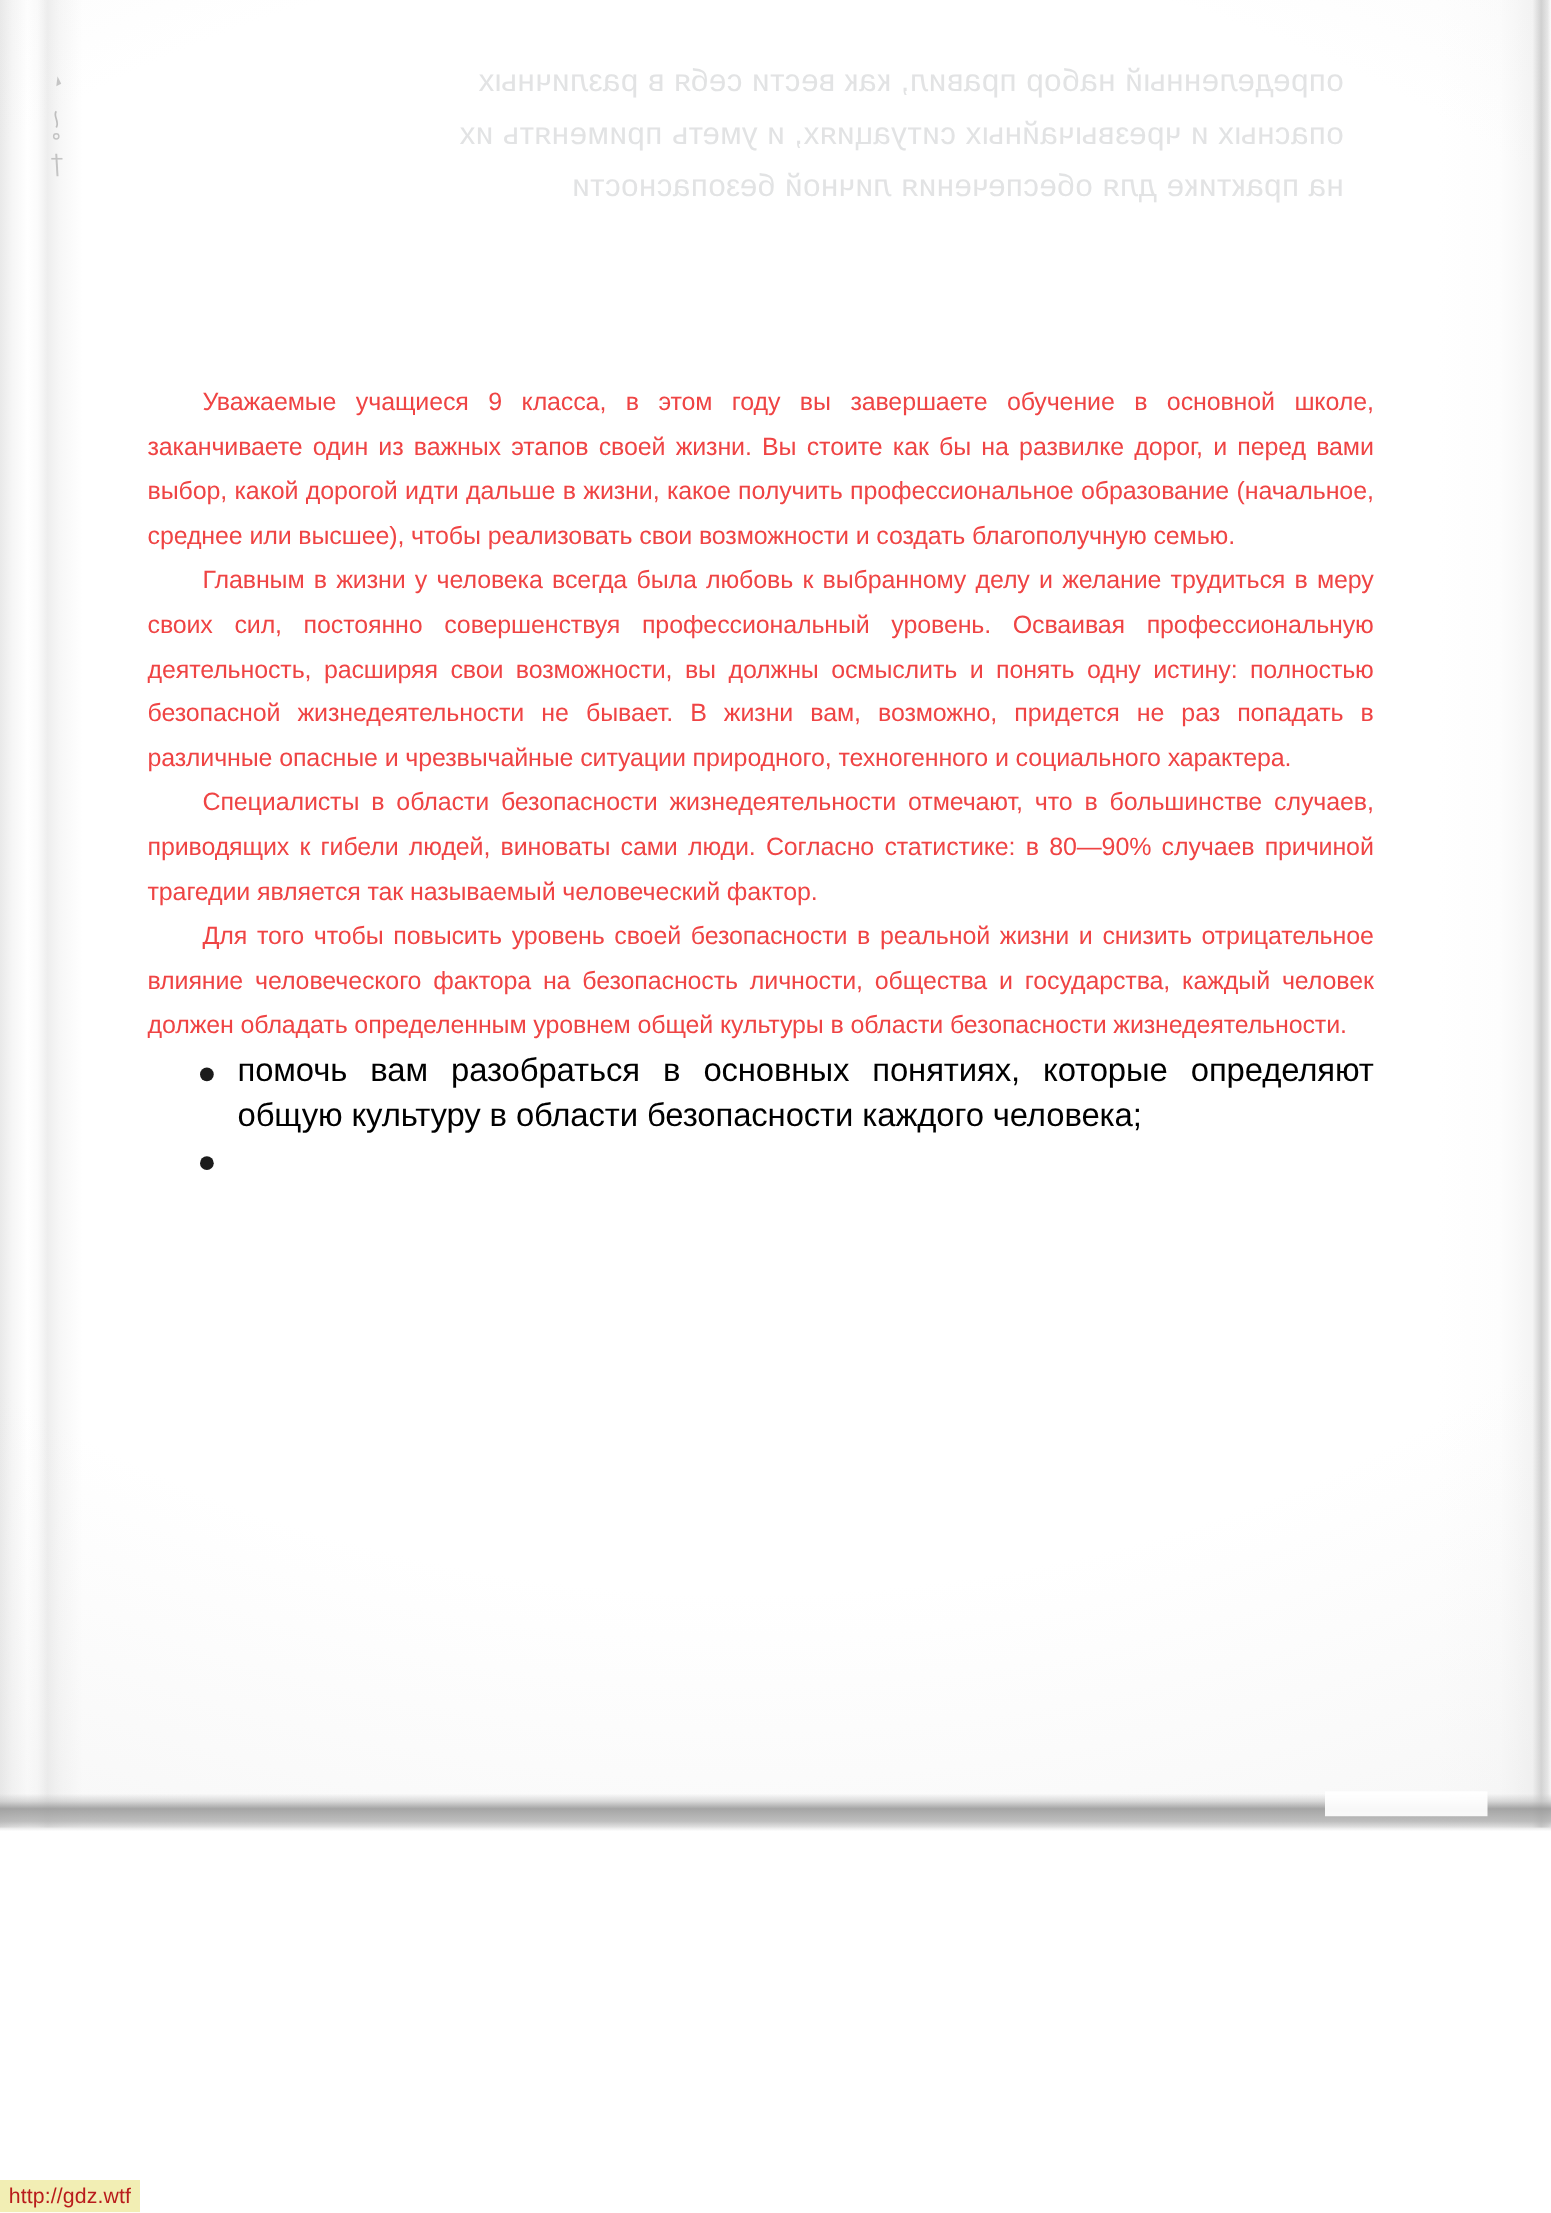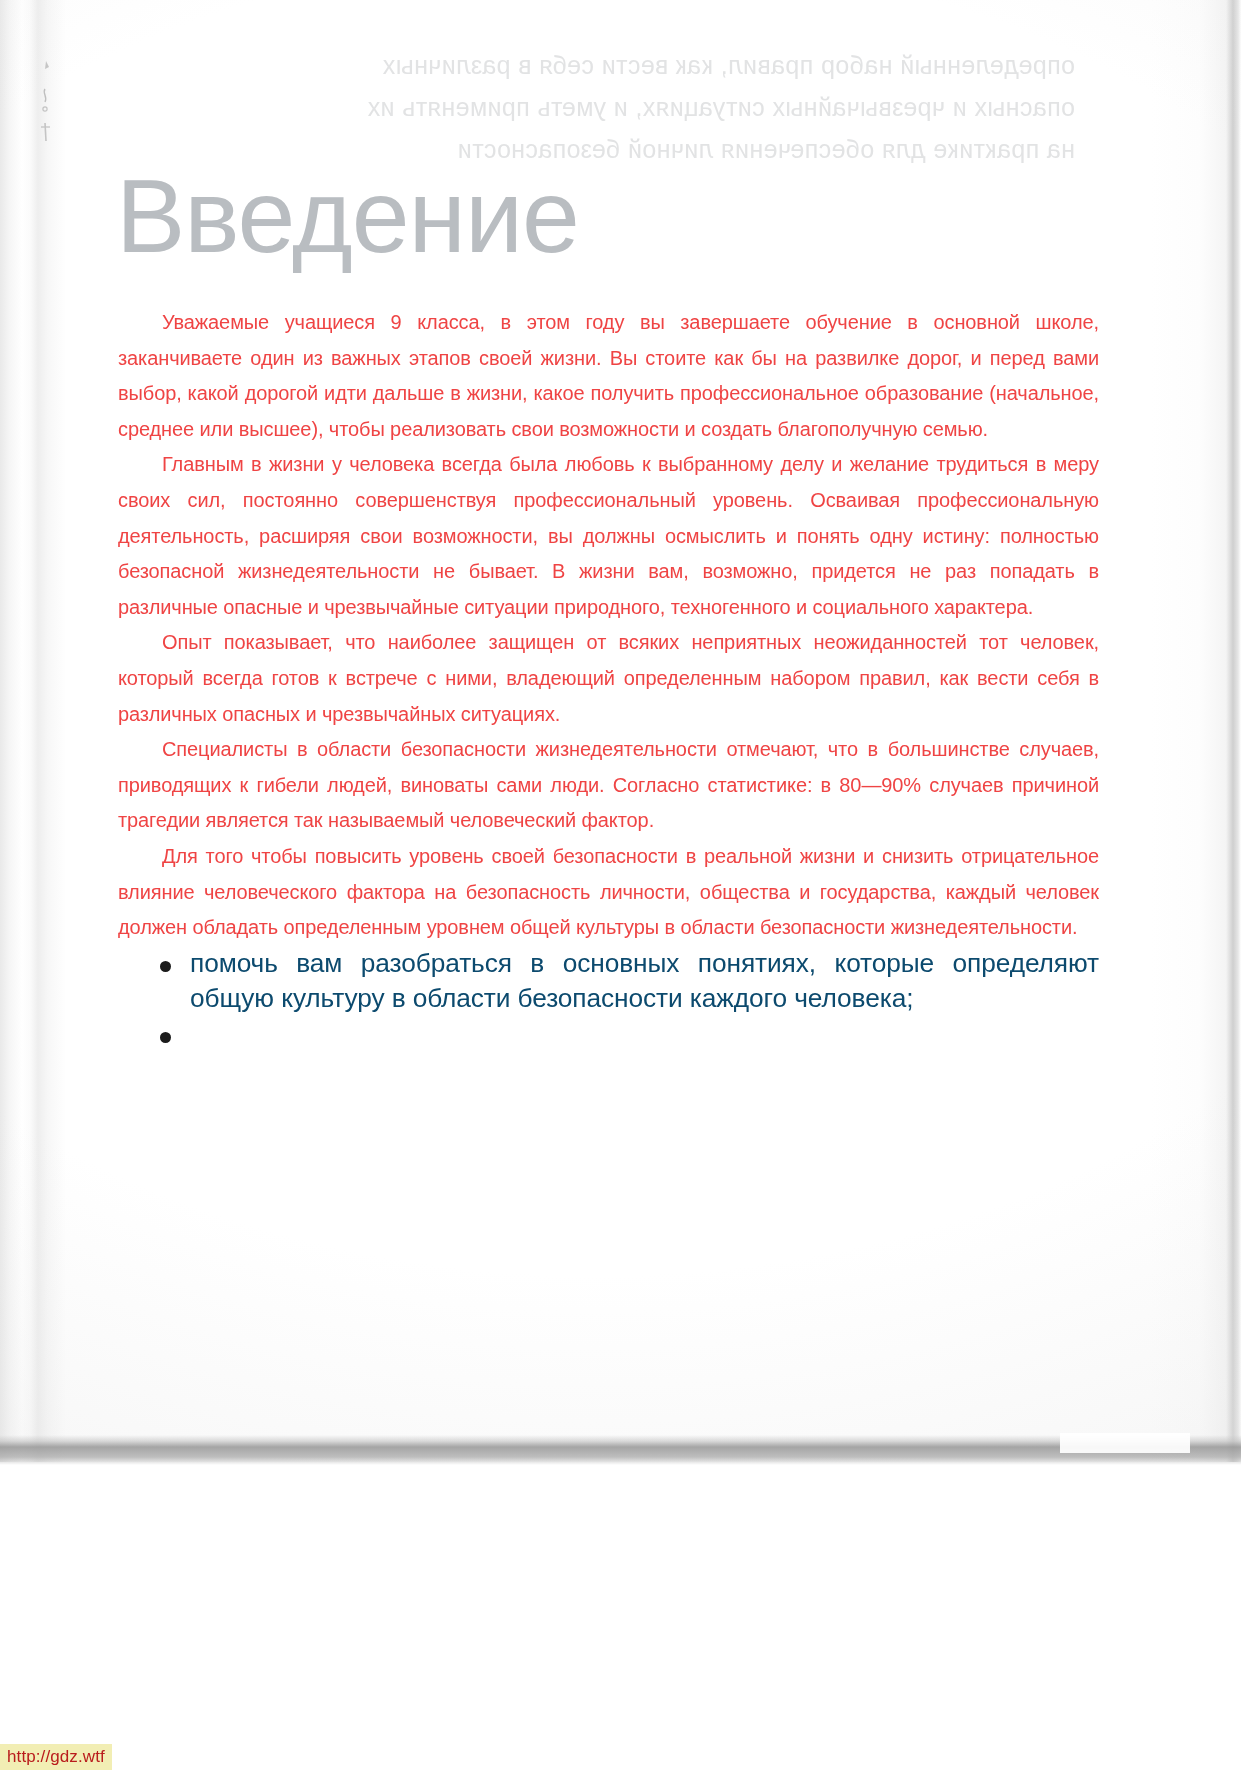--- a/index.html
+++ b/index.html
@@ -158,21 +158,21 @@
     padding: 0;
     list-style: none;
   }
 
   ul.bullets > li {
     position: relative;
     padding-left: 72px;
     text-align: justify;
     font-size: 26.3px;
     line-height: 35.6px;
-    color: #0c4a6e;
+    color: #000000;
     letter-spacing: -0.1px;
   }
 
   ul.bullets > li .dot {
     position: absolute;
     left: 42px;
     top: 15px;
     width: 11px;
     height: 11px;
     border-radius: 50%;
@@ -209,27 +209,25 @@
     <path d="M9 68 L10 86" stroke="#8a8a8a" stroke-width="1.6"></path>
     <path d="M5 72 L14 72" stroke="#8a8a8a" stroke-width="1.3"></path>
   </svg>
 
   <div class="showthrough">
     <div>определенный набор правил, как вести себя в различных</div>
     <div>опасных и чрезвычайных ситуациях, и уметь применять их</div>
     <div>на практике для обеспечения личной безопасности</div>
   </div>
 
-  <h1 class="heading">Введение</h1>
 
   <div class="body-col">
 
     <p>Уважаемые учащиеся 9 класса, в этом году вы завершаете обучение в основной школе, заканчиваете один из важных этапов своей жизни. Вы стоите как бы на развилке дорог, и перед вами выбор, какой дорогой идти дальше в жизни, какое получить профессиональное образование (начальное, среднее или высшее), чтобы реализовать свои возможности и создать благополучную семью.</p>
     <p>Главным в жизни у человека всегда была любовь к выбранному делу и желание трудиться в меру своих сил, постоянно совершенствуя профессиональный уровень. Осваивая профессиональную деятельность, расширяя свои возможности, вы должны осмыслить и понять одну истину: полностью безопасной жизнедеятельности не бывает. В жизни вам, возможно, придется не раз попадать в различные опасные и чрезвычайные ситуации природного, техногенного и социального характера.</p>
-    <p>Опыт показывает, что наиболее защищен от всяких неприятных неожиданностей тот человек, который всегда готов к встрече с ними, владеющий определенным набором правил, как вести себя в различных опасных и чрезвычайных ситуациях.</p>
     <p>Специалисты в области безопасности жизнедеятельности отмечают, что в большинстве случаев, приводящих к гибели людей, виноваты сами люди. Согласно статистике: в 80—90% случаев причиной трагедии является так называемый человеческий фактор.</p>
     <p>Для того чтобы повысить уровень своей безопасности в реальной жизни и снизить отрицательное влияние человеческого фактора на безопасность личности, общества и государства, каждый человек должен обладать определенным уровнем общей культуры в области безопасности жизнедеятельности.</p>
 
 
     <ul class="bullets">
       <li>
         <span class="dot"></span>
         <span>помочь вам разобраться в основных понятиях, которые определяют общую культуру в области безопасности каждого человека;</span>
       </li>
       <li>

